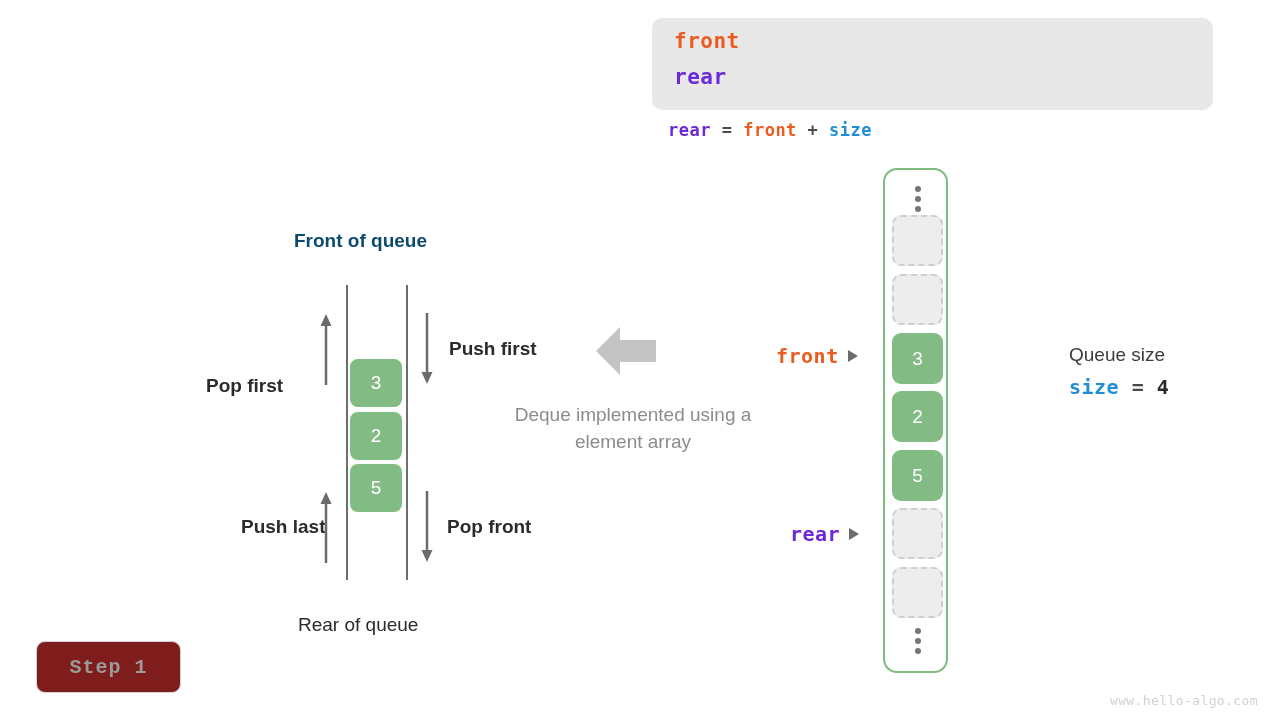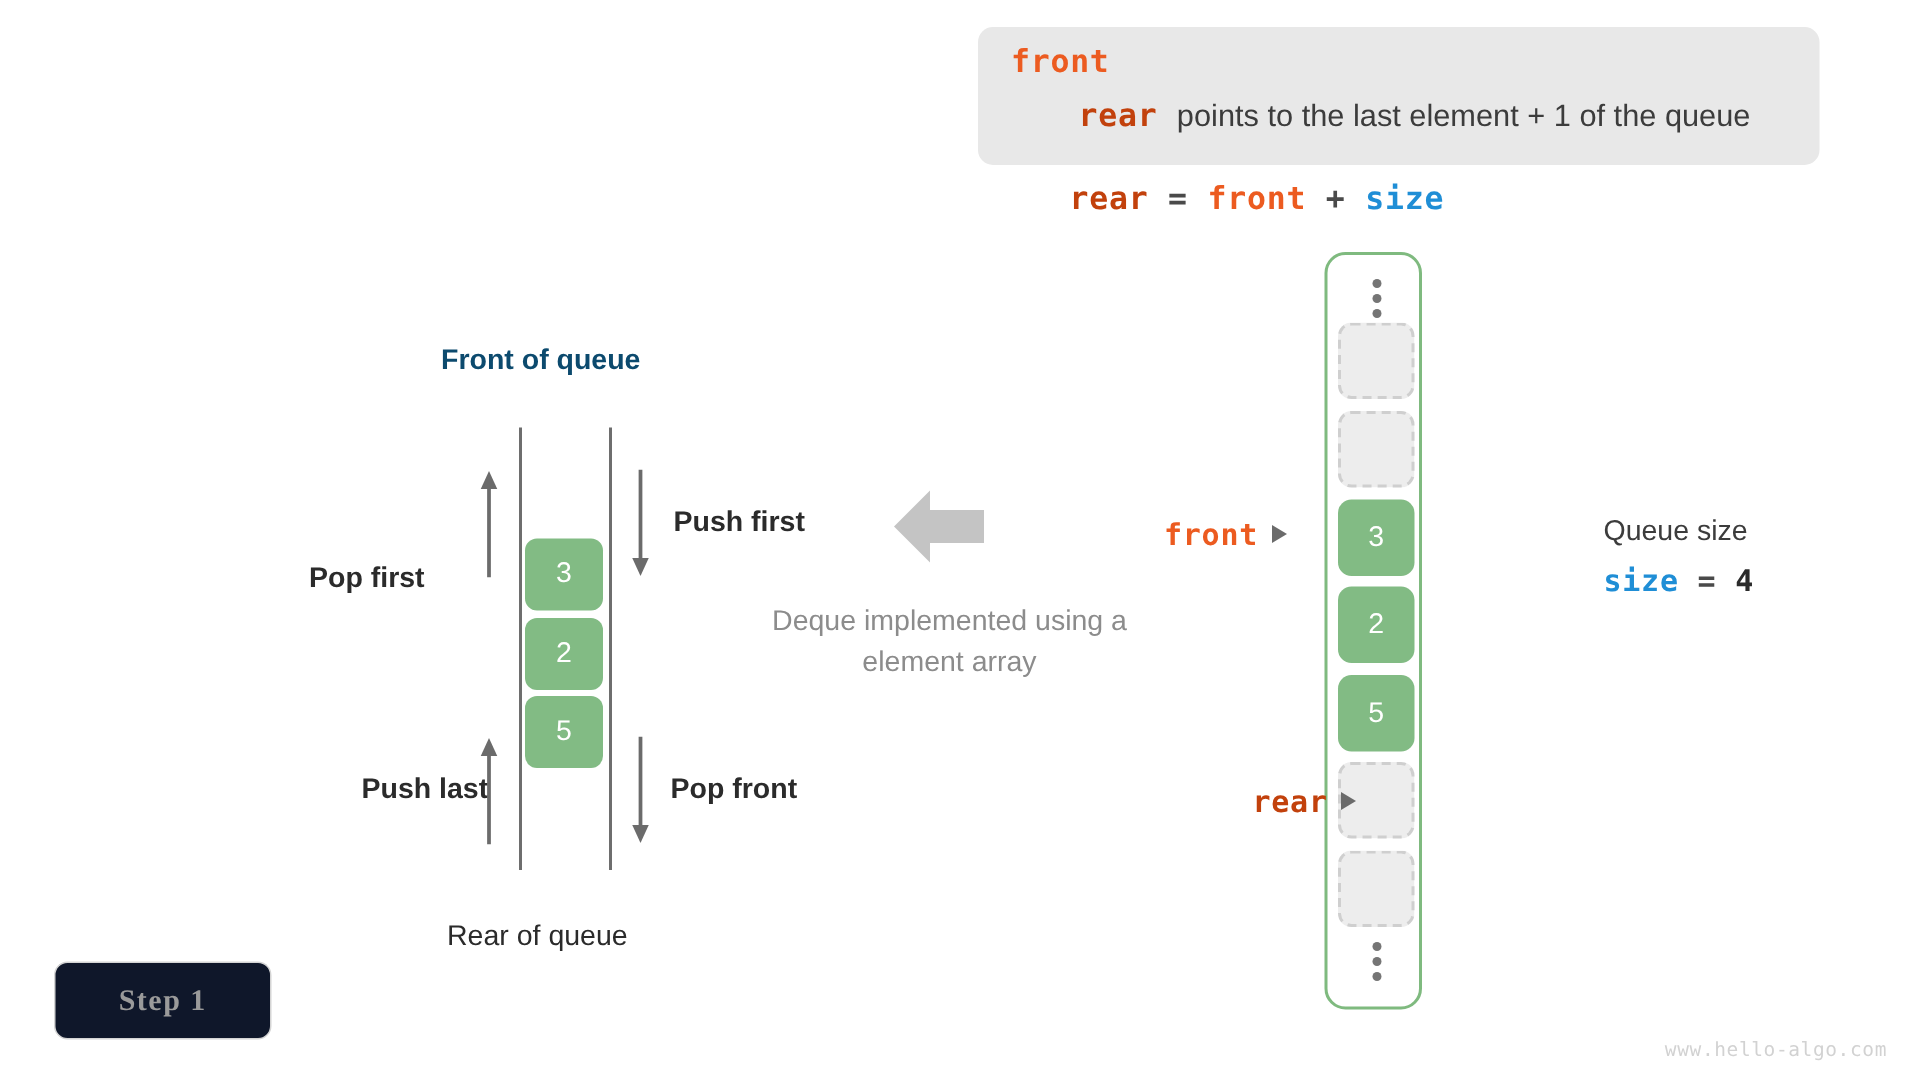--- a/index.html
+++ b/index.html
@@ -35,37 +35,37 @@
   }
   #legend-row-front { top: 11px; }
   #legend-row-rear  { top: 47px; }
   .legend-kw {
     font-family: "DejaVu Sans Mono", "Liberation Mono", monospace;
     font-weight: bold;
     font-size: 21px;
     letter-spacing: 0.5px;
   }
   .kw-front { color: #ec5b20; }
-  .kw-rear  { color: #c2410c; margin-left: 45px; }
+  .kw-rear  { color: #6d28d9; }
   .kw-size  { color: #1f8ed6; }
   .legend-text {
     font-family: "Liberation Sans", sans-serif;
     font-size: 20.5px;
     color: #3c3c3c;
     margin-left: 13px;
   }
 
   
   #formula {
     position: absolute;
     left: 668px;
     top: 120px;
     font-family: "DejaVu Sans Mono", "Liberation Mono", monospace;
     font-weight: bold;
-    font-size: 21px;
+    font-size: 17px;
     letter-spacing: 0.5px;
     white-space: pre;
   }
   #formula .op { color: #4a4a4a; }
 
   
   #deque-title-front {
     position: absolute;
     left: 294px;
     top: 230px;
@@ -255,25 +255,25 @@
 
   
   #step-badge {
     position: absolute;
     left: 36px;
     top: 641px;
     width: 145px;
     height: 52px;
     border: 1.5px solid #d4d4d4;
     border-radius: 9px;
-    background: #0f172a;
+    background: #7f1d1d;
     display: flex;
     align-items: center;
     justify-content: center;
-    font-family: Liberation Serif, serif;
+    font-family: Liberation Mono, monospace;
     font-weight: bold;
     font-size: 20px;
     letter-spacing: 1px;
     color: #9a9a9a;
     box-sizing: border-box;
   }
 
   
   #watermark {
     position: absolute;
@@ -287,21 +287,20 @@
 </style>
 </head>
 <body>
 
 <div id="legend-box">
   <div class="legend-row" id="legend-row-front">
     <span class="legend-kw kw-front">front</span>
   </div>
   <div class="legend-row" id="legend-row-rear">
     <span class="legend-kw kw-rear">rear</span>
-    <span class="legend-text">points to the last element + 1 of the queue</span>
   </div>
 </div>
 
 <div id="formula"><span class="kw-rear">rear</span><span class="op"> = </span><span class="kw-front">front</span><span class="op"> + </span><span class="kw-size">size</span></div>
 
 <div id="deque-title-front">Front of queue</div>
 <div id="deque-title-rear">Rear of queue</div>
 
 <div class="channel-line" id="channel-line-left"></div>
 <div class="channel-line" id="channel-line-right"></div>

